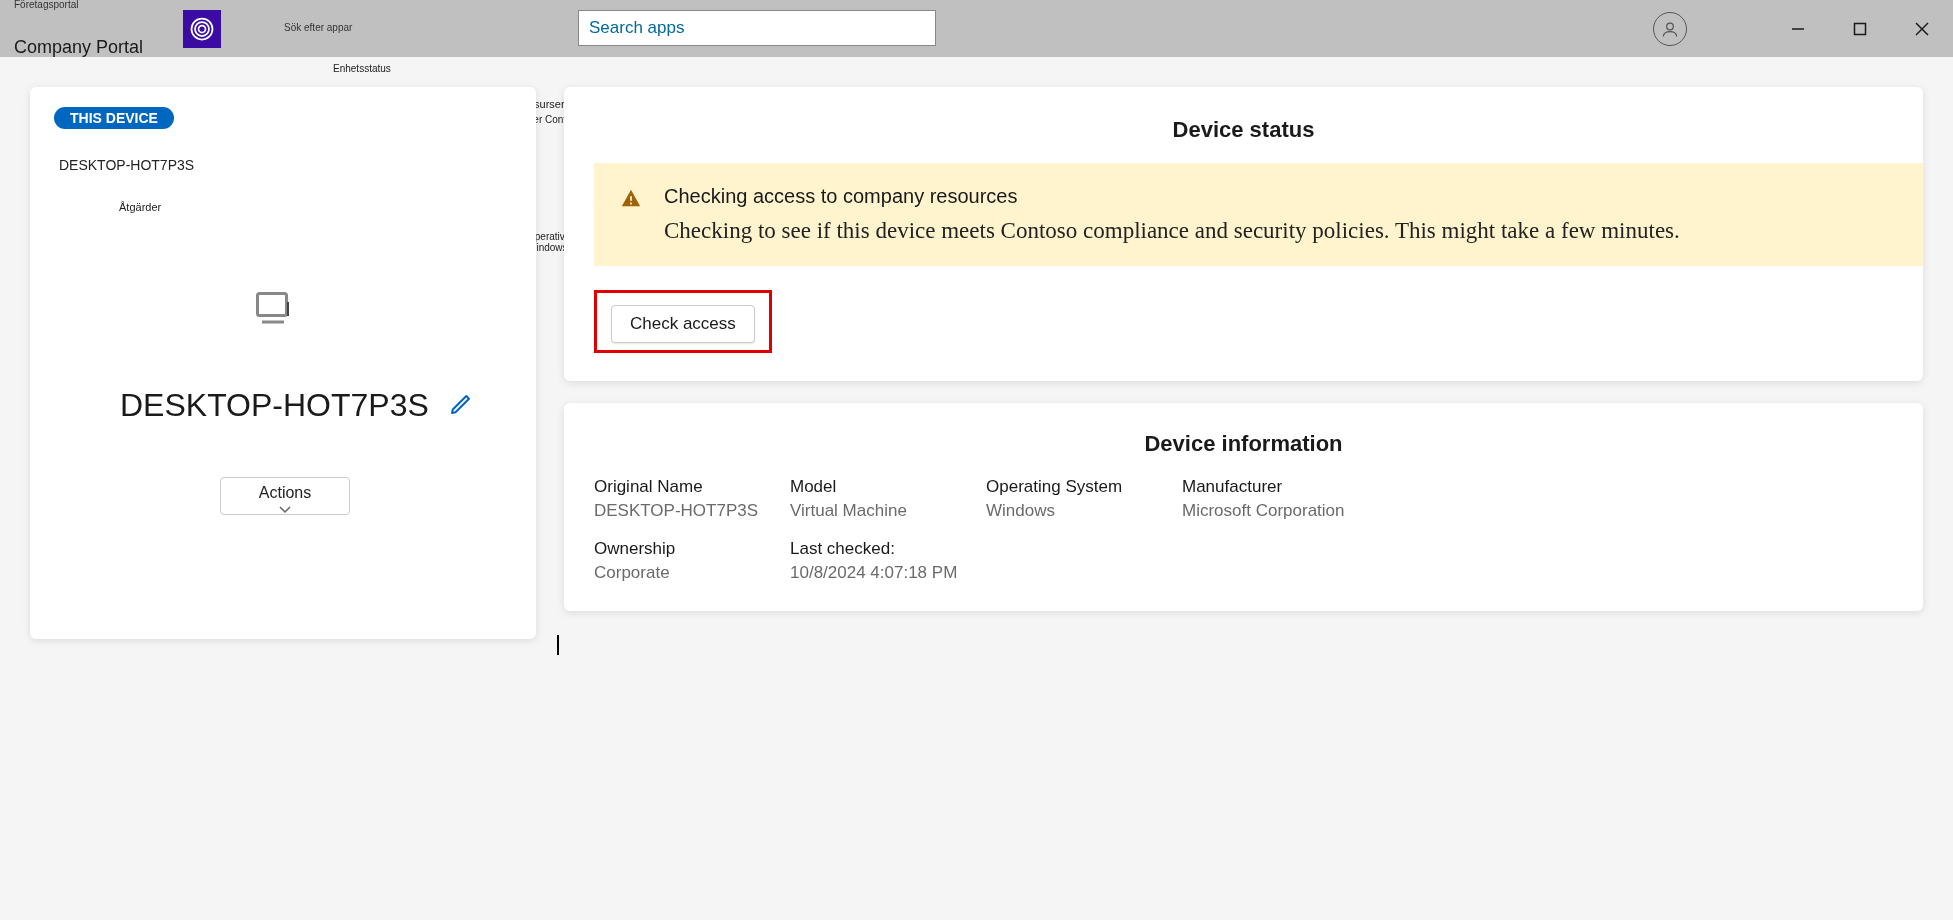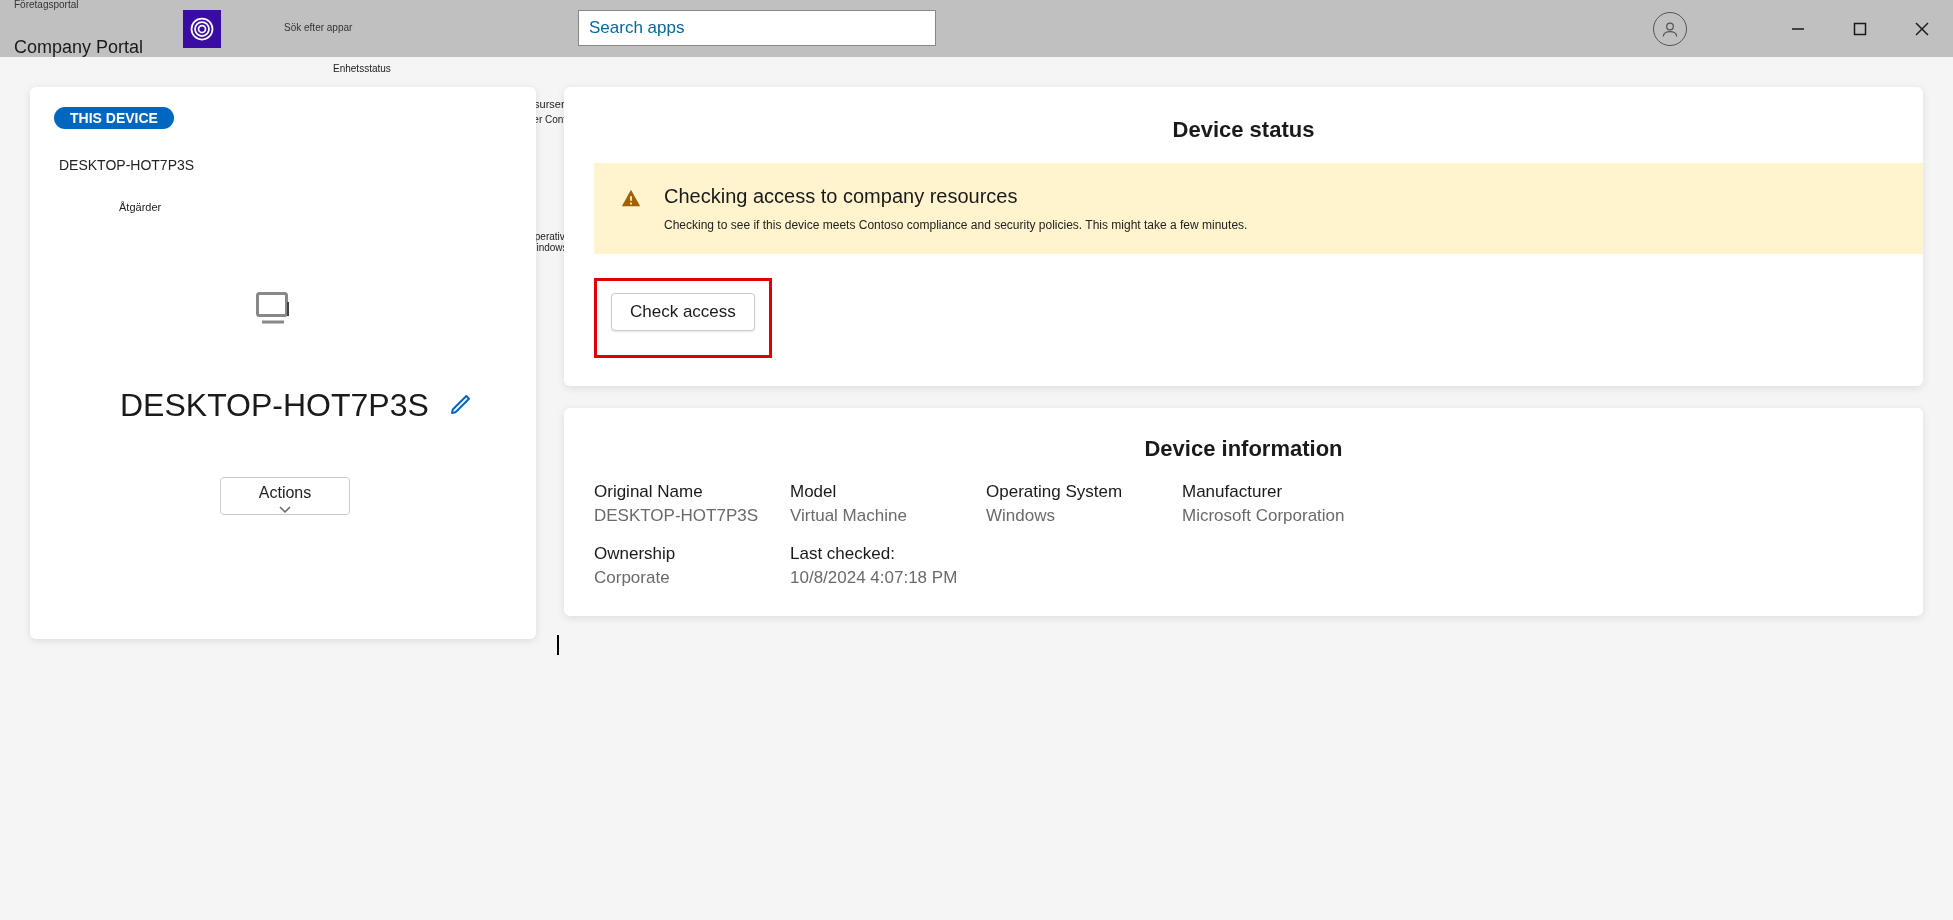--- a/index.html
+++ b/index.html
@@ -212,27 +212,28 @@
       flex-shrink: 0;
       margin-top: 2px;
     }
     .alert-title {
       font-size: 20px;
       font-weight: 400;
       color: #1a1a1a;
       margin-bottom: 10px;
     }
     .alert-desc {
-      font-size: 12px;
+      font-size: 23px;
       color: #222;
+      font-family: Liberation Serif, serif;
     }
     .check-access-wrap {
       display: inline-block;
       border: 3px solid #e00000;
-      padding: 12px 14px 24px 14px;
+      padding: 12px 14px 7px 14px;
     }
     .check-access-btn {
       background: #fff;
       border: 1px solid #ccc;
       border-radius: 4px;
       padding: 8px 18px;
       font-size: 17px;
       color: #1a1a1a;
       cursor: pointer;
       box-shadow: 0 1px 2px rgba(0,0,0,0.1);

